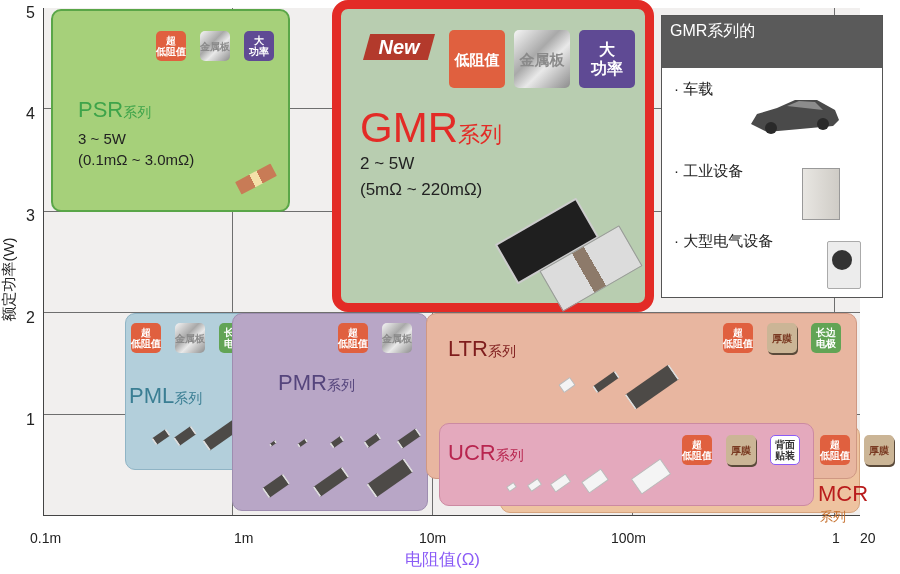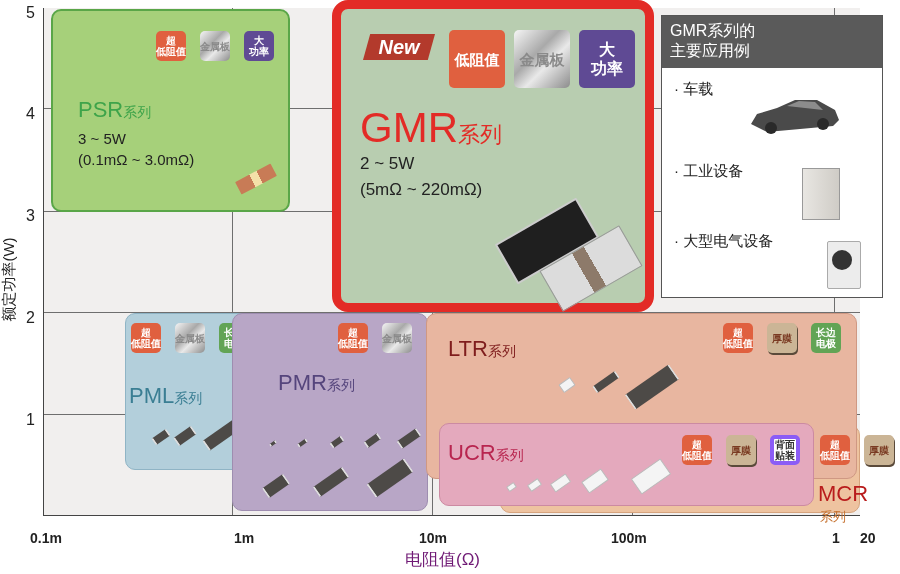--- a/index.html
+++ b/index.html
@@ -4,36 +4,36 @@
 <style>
   html, body { margin:0; padding:0; background:#ffffff; }
   body { width:900px; height:574px; position:relative; overflow:hidden; font-family:"Liberation Sans", "DejaVu Sans", sans-serif; color:#222; }
   .plot { position:absolute; left:44px; top:8px; width:816px; height:508px; background:#f1efee; }
   .gridv, .gridh { position:absolute; background:#6e6e6e; }
   .gridv { width:1px; top:0; bottom:0; }
   .gridh { height:1px; left:0; right:0; }
   .axis-left { position:absolute; left:43px; top:8px; width:1px; height:508px; background:#444; }
   .axis-bottom { position:absolute; left:43px; top:515px; width:817px; height:1px; background:#444; }
   .ytick { position:absolute; left:26px; font-size:16px; color:#222; }
-  .xtick { position:absolute; top:530px; font-size:14px; color:#222;font-weight:bold; }
-  .xlabel { position:absolute; left:405px; top:548px; font-size:17px; color:#701a75; }
+  .xtick { position:absolute; top:530px; font-size:14px; color:#222; }
+  .xlabel { position:absolute; left:405px; top:548px; font-size:17px; color:#8b5cf6; }
   .ylabel { position:absolute; left:-36px; top:270px; width:90px; font-size:15px; transform:rotate(-90deg); transform-origin:center; text-align:center; color:#222; white-space:nowrap; }
 
   .box { position:absolute; border-radius:10px; box-sizing:border-box; }
   .series { position:absolute; font-size:22px; white-space:nowrap; }
   .series small { font-size:14px; }
   .spec { position:absolute; font-size:15px; line-height:21px; color:#222; white-space:nowrap; }
 
   .badge { position:absolute; width:30px; height:30px; border-radius:5px; font-size:10px; line-height:11px; color:#fff; text-align:center; display:flex; flex-direction:column; align-items:center; justify-content:center; font-weight:bold; box-sizing:border-box; }
   .b-red { background:#e0603f; }
   .b-silver { background:linear-gradient(135deg,#f6f6f6 0%,#a9a9a9 40%,#e9e9e9 60%,#8c8c8c 100%); color:#8a8a8a; }
   .b-purple { background:#5f4a94; }
   .b-green { background:#62a455; }
   .b-tan { background:#cbb596; color:#7a3a22; box-shadow:1px 2px 0 #5a4a3a; }
-  .b-white { background:#fff; color:#333; border:4px solid #8b5cf6; }
+  .b-white { background:#fff; color:#333; border:1px solid #8b5cf6; }
 
   .chip { position:absolute; transform:rotate(-35deg); border-radius:1px; }
   .chip-dark { background:#4d4a47; border-left:2px solid #ddd; border-right:2px solid #ddd; }
   .chip-light { background:#f4f4f4; border:1px solid #bbb; }
 
   .new-tag { position:absolute; left:363px; top:34px; width:72px; height:26px; background:#b33a2c; clip-path:polygon(10% 0,100% 0,90% 100%,0 100%); color:#fff; font-style:italic; font-weight:bold; font-size:20px; text-align:center; line-height:26px; }
 
   .app-panel { position:absolute; left:661px; top:15px; width:222px; height:283px; background:#fff; border:1px solid #555; box-sizing:border-box; }
   .app-head { background:#5a5a5a; color:#fff; font-size:16px; line-height:20px; padding:5px 8px; height:52px; box-sizing:border-box; }
   .app-item { position:absolute; left:12px; font-size:15px; color:#222; }
@@ -188,21 +188,20 @@
   </div>
 <div class="series" style="left:360px;top:104px;color:#e32b26;font-size:42px"><span>GMR</span><small style="font-size:22px">系列</small></div>
 <div class="spec" style="left:360px;top:152px;font-size:17px;line-height:24px">2 ~ 5W</div>
 <div class="spec" style="left:360px;top:178px;font-size:17px;line-height:24px">(5mΩ ~ 220mΩ)</div>
 <div class="chip" style="left:500px;top:218px;width:90px;height:42px;background:#1f1f1f;border:2px solid #ccc;transform:rotate(-30deg);"></div>
 <div class="chip" style="left:545px;top:245px;width:90px;height:45px;background:linear-gradient(90deg,#dcdcdc 0 40%,#8d7a6a 40% 55%,#dcdcdc 55%);border:1px solid #999;transform:rotate(-30deg);"></div>
 
 <div class="app-panel">
   <div class="app-head">
     <div>GMR系列的</div>
-    <div>主要应用例</div>
   </div>
   <div class="app-item" style="top:64px">· 车载</div>
   <svg class="car" viewBox="0 0 95 40">
     <path d="M4 28 L10 18 L30 12 L48 4 L70 4 L88 14 L92 24 L86 30 L20 36 Z" fill="#4a4a4a"></path>
     <circle cx="24" cy="32" r="6" fill="#2a2a2a"></circle>
       <circle cx="76" cy="28" r="6" fill="#2a2a2a"></circle>
     <path d="M40 10 L52 5 L68 6 L76 14 Z" fill="#8c8c8c"></path>
   </svg>
   <div class="app-item" style="top:146px">· 工业设备</div>
   <div class="cabinet"></div>

